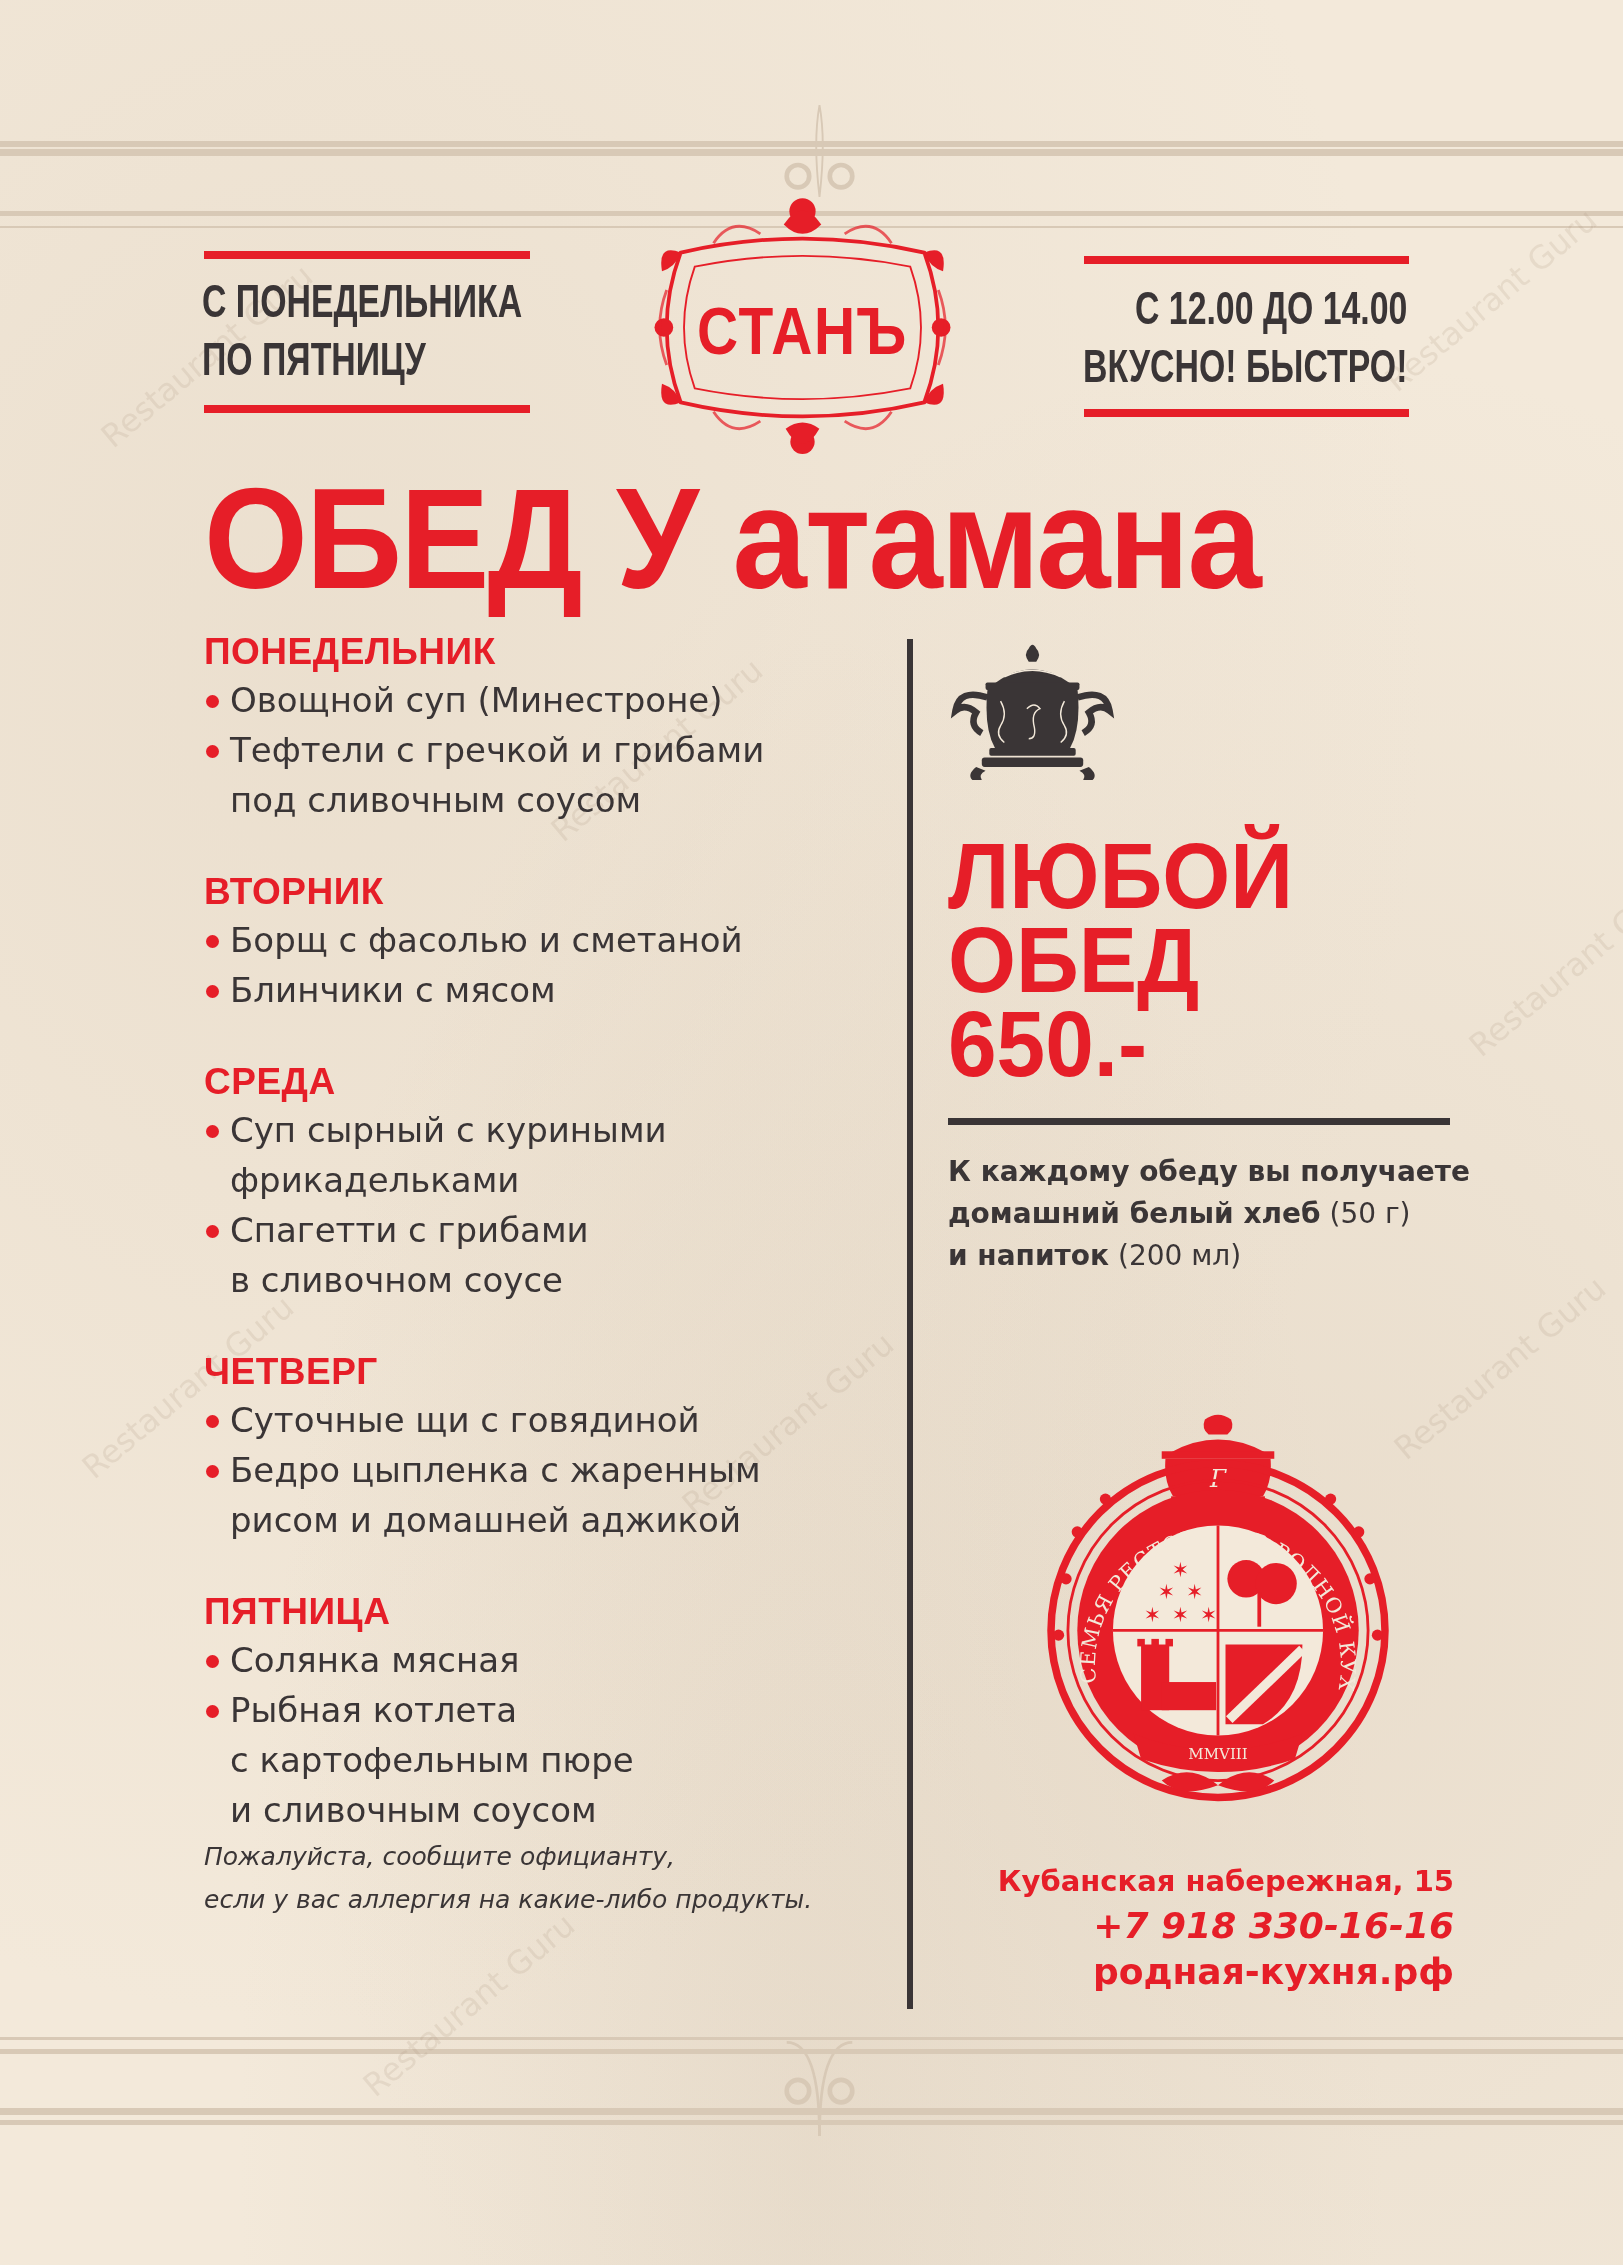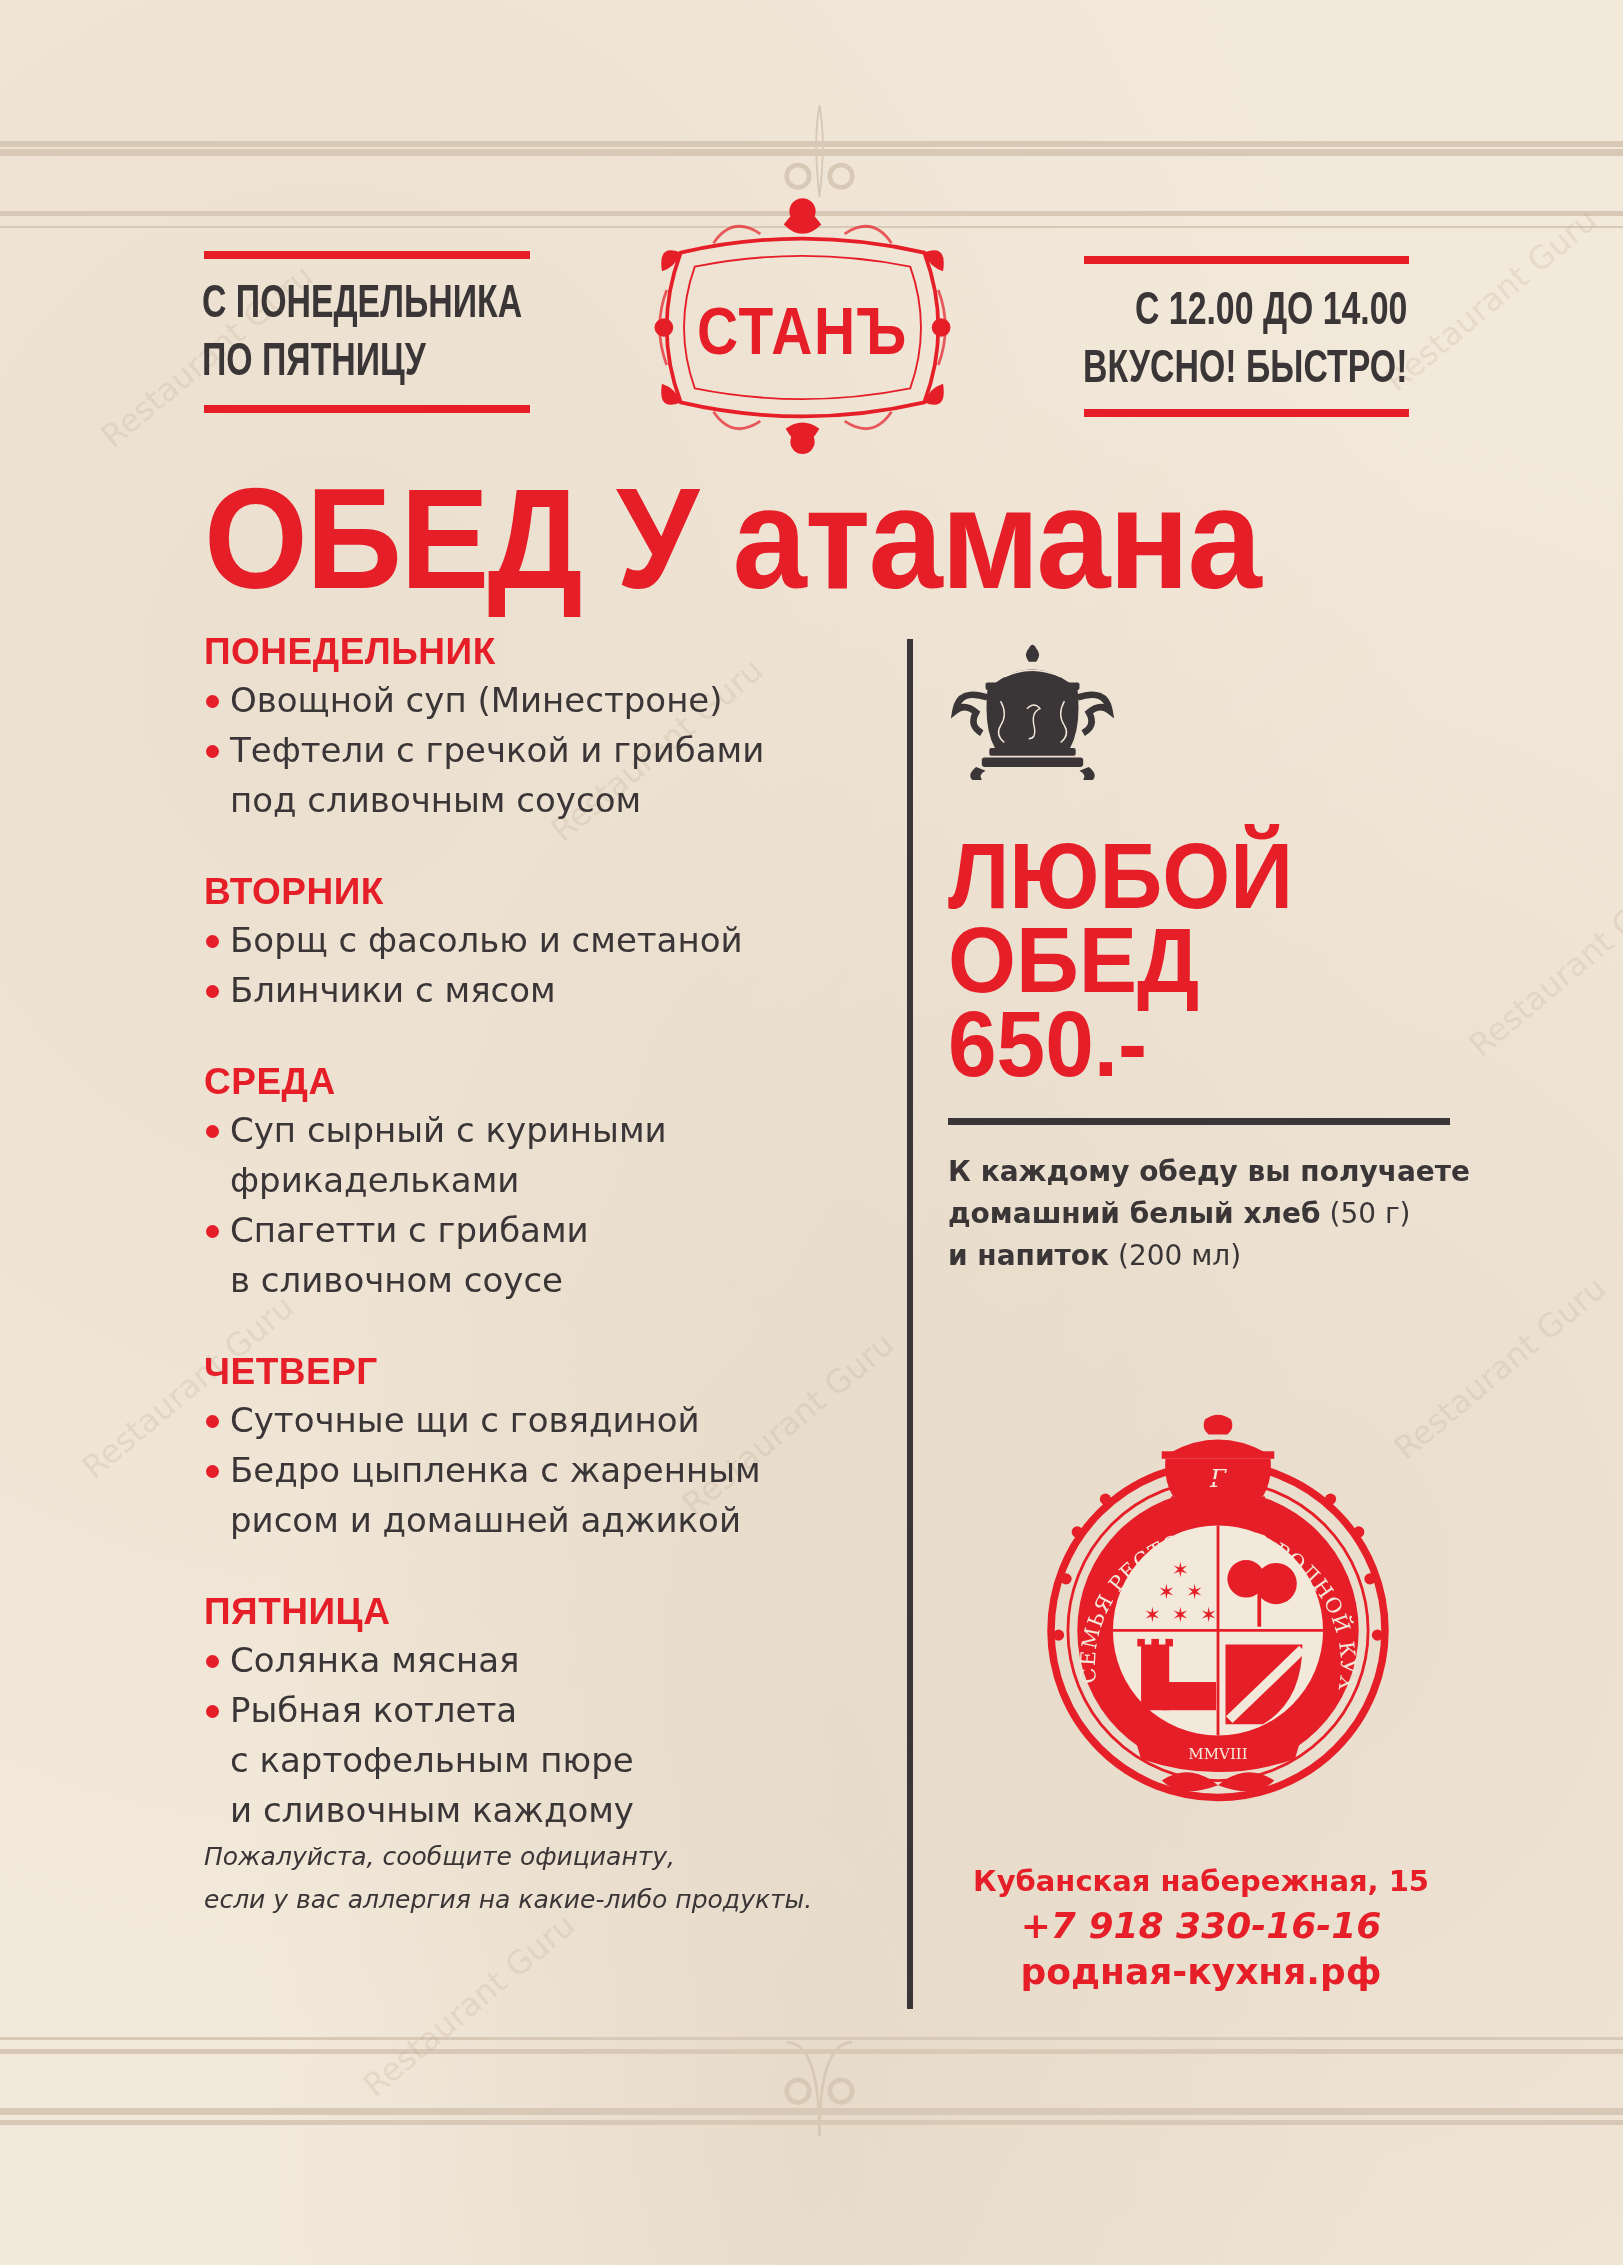--- a/index.html
+++ b/index.html
@@ -92,21 +92,21 @@
     font-family: "DejaVu Sans", sans-serif;
     font-size: 28px; line-height: 42px; color: #3a3536;
   }
   .includes b { font-weight: bold; }
   .includes span.light { font-weight: normal; }
 
   .crest { position: absolute; left: 1021px; top: 1410px; width: 394px; height: 394px; }
 
   .contacts {
     position: absolute; left: 948px; top: 1860px; width: 506px;
-    text-align: center; font-family: "DejaVu Sans", sans-serif;
+    text-align: right; font-family: "DejaVu Sans", sans-serif;
     font-weight: bold; color: #e61e28;
   }
   .contacts .addr { font-size: 29px; line-height: 43px; }
   .contacts .phone { font-size: 36px; line-height: 45px; font-style: italic; }
   .contacts .site { font-size: 36px; line-height: 47px; }
 
   .watermark {
     position: absolute; font-family: "DejaVu Sans", sans-serif;
     font-size: 32px; color: rgba(170,150,130,0.18);
     transform: rotate(-40deg); white-space: nowrap; pointer-events: none;
@@ -209,21 +209,21 @@
     <div class="dish"><span class="bullet"></span><span>Спагетти с грибами</span><br><span>в сливочном соусе</span></div>
   </div>
   <div class="day">
     <div class="day-name">ЧЕТВЕРГ</div>
     <div class="dish"><span class="bullet"></span><span>Суточные щи с говядиной</span></div>
     <div class="dish"><span class="bullet"></span><span>Бедро цыпленка с жаренным</span><br><span>рисом и домашней аджикой</span></div>
   </div>
   <div class="day" style="margin-bottom:0">
     <div class="day-name">ПЯТНИЦА</div>
     <div class="dish"><span class="bullet"></span><span>Солянка мясная</span></div>
-    <div class="dish"><span class="bullet"></span><span>Рыбная котлета</span><br><span>с картофельным пюре</span><br><span>и сливочным каждому</span></div>
+    <div class="dish"><span class="bullet"></span><span>Рыбная котлета</span><br><span>с картофельным пюре</span><br><span>и сливочным соусом</span></div>
   </div>
   <div class="note">
     <div>Пожалуйста, сообщите официанту,</div>
     <div>если у вас аллергия на какие-либо продукты.</div>
   </div>
 </div>
 
 <div class="divider"></div>
 
 <svg class="tureen" viewBox="0 0 180 150">

